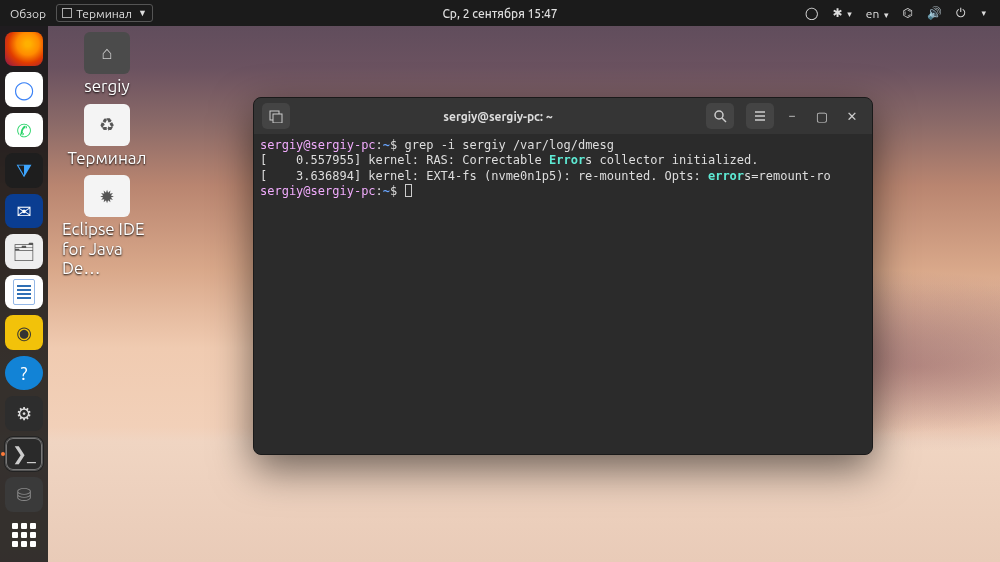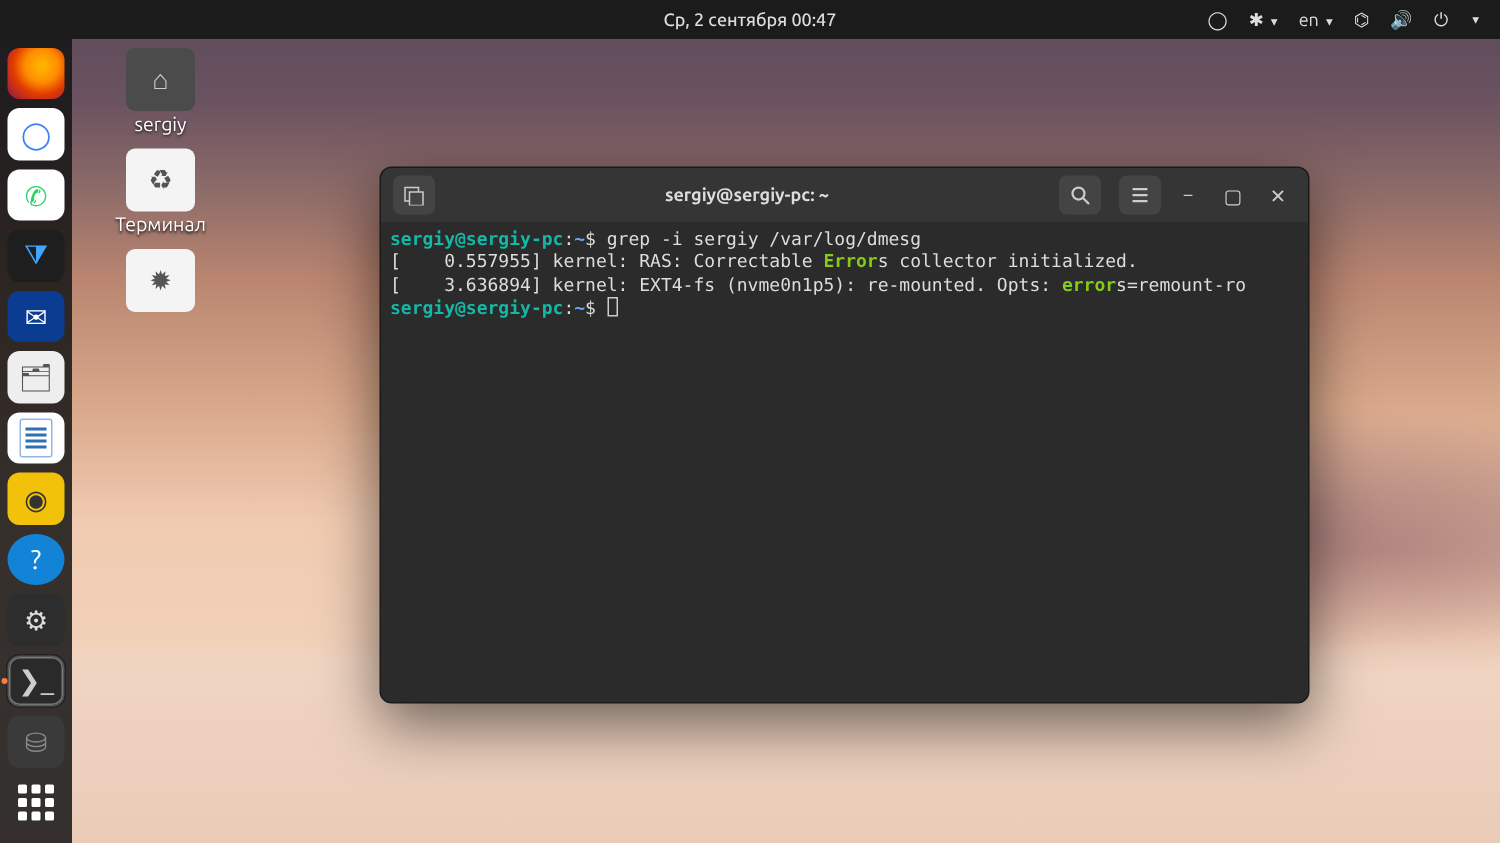--- a/index.html
+++ b/index.html
@@ -57,55 +57,63 @@
   .writer .page i{display:block;height:2px;background:#2f6fb5;}
   .grid9{display:grid;grid-template-columns:repeat(3,6px);grid-template-rows:repeat(3,6px);gap:3px;}
   .grid9 i{background:#fff;border-radius:1px;}
   .dock .term.active{box-shadow:inset 0 0 0 1px #777, 0 0 0 1px #222;}
   .dock .term.active::before{content:"";position:absolute;left:-5px;top:50%;width:4px;height:4px;border-radius:50%;background:#ff7b3a;transform:translateY(-50%);}
   
   .desktop{position:absolute;top:26px;left:48px;right:0;bottom:0;}
   .dicon-col{position:absolute;left:14px;top:6px;width:90px;display:flex;flex-direction:column;gap:8px;}
   .deskitem{display:flex;flex-direction:column;align-items:center;cursor:pointer;}
   .deskitem .tile{width:46px;height:42px;border-radius:6px;background:#4b4b4b;display:flex;align-items:center;justify-content:center;color:#ccc;font-size:18px;}
-  .deskitem .lbl{font-size:13px;color:#fff;margin-top:2px;text-align:left;text-shadow:0 1px 2px #000;line-height:1.15;}
+  .deskitem .lbl{font-size:17px;color:#fff;margin-top:2px;text-align:left;text-shadow:0 1px 2px #000;line-height:1.15;}
   .tile.white{background:#f4f4f4;color:#555;}
   
   .termwin{
-    position:absolute; left:205px; top:85px; width:620px; height:358px;
+    position:absolute; left:205px; top:71px; width:620px; height:358px;
     background:#2b2b2b;border-radius:8px;overflow:hidden;z-index:20;
     box-shadow:0 14px 40px rgba(0,0,0,.55);border:1px solid #1a1a1a;
   }
   .termwin .titlebar{
     height:36px;background:#353535;display:flex;align-items:center;padding:0 8px;color:#ddd;font-size:12px;
   }
   .titlebar .tbtn{
     width:28px;height:26px;border-radius:5px;background:#444;display:flex;align-items:center;justify-content:center;color:#ddd;cursor:pointer;font-size:13px;
   }
   .titlebar .title{flex:1;text-align:center;font-weight:600;}
   .titlebar .rbtns{display:flex;gap:6px;align-items:center;}
   .titlebar .wbtn{width:24px;height:24px;display:flex;align-items:center;justify-content:center;color:#ccc;cursor:pointer;font-size:13px;}
   .titlebar .tbtn.ham{letter-spacing:0;margin-left:6px;}
   .termbody{
     position:absolute;top:36px;left:0;right:0;bottom:0;background:#2b2b2b;
     padding:4px 6px;font-family:"DejaVu Sans Mono","Consolas",monospace;font-size:12px;line-height:1.28;color:#ddd;
     white-space:pre;
   }
-  .p-user{color:#14b8a6;font-weight:700;}
+  .p-user{color:#f0abfc;font-weight:400;}
   .p-path{color:#6aa6ff;font-weight:600;}
-  .hl{color:#84cc16;font-weight:600;}
+  .hl{color:#5eead4;font-weight:600;}
   .cursor{display:inline-block;width:7px;height:13px;border:1px solid #ccc;vertical-align:-2px;}
 </style>
 </head>
 <body>
 
 <div class="mountains"></div>
 
 <div class="topbar">
-  <div class="center">Ср, 2 сентября  00:47</div>
+  <div class="left">
+    <span class="menu-item">Обзор</span>
+    <span class="menu-item tr-chip">
+      <span class="sq"></span>
+      <span>Терминал</span>
+      <span class="tri">▼</span>
+    </span>
+  </div>
+  <div class="center">Ср, 2 сентября  15:47</div>
   <div class="right">
     <span>◯</span>
     <span>✱ <span class="tri">▾</span></span>
     <span><span>en</span> <span class="tri">▾</span></span>
     <span>⌬</span>
     <span>🔊</span>
     <span>⏻</span>
     <span class="tri">▾</span>
   </div>
 </div>
@@ -150,20 +158,21 @@
     <div class="deskitem">
       <div class="tile">⌂</div>
       <div class="lbl">sergiy</div>
     </div>
     <div class="deskitem">
       <div class="tile white">♻</div>
       <div class="lbl">Терминал</div>
     </div>
     <div class="deskitem">
       <div class="tile white">✹</div>
+      <div class="lbl">Eclipse IDE for Java De…</div>
     </div>
   </div>
 
   <div class="termwin">
     <div class="titlebar">
       <div class="tbtn">
         <svg width="14" height="14" viewBox="0 0 14 14">
             <rect x="1" y="2" width="9" height="9" fill="none" stroke="#ccc"></rect>
             <rect x="4" y="5" width="9" height="9" fill="#444" stroke="#ccc"></rect>
           </svg>

